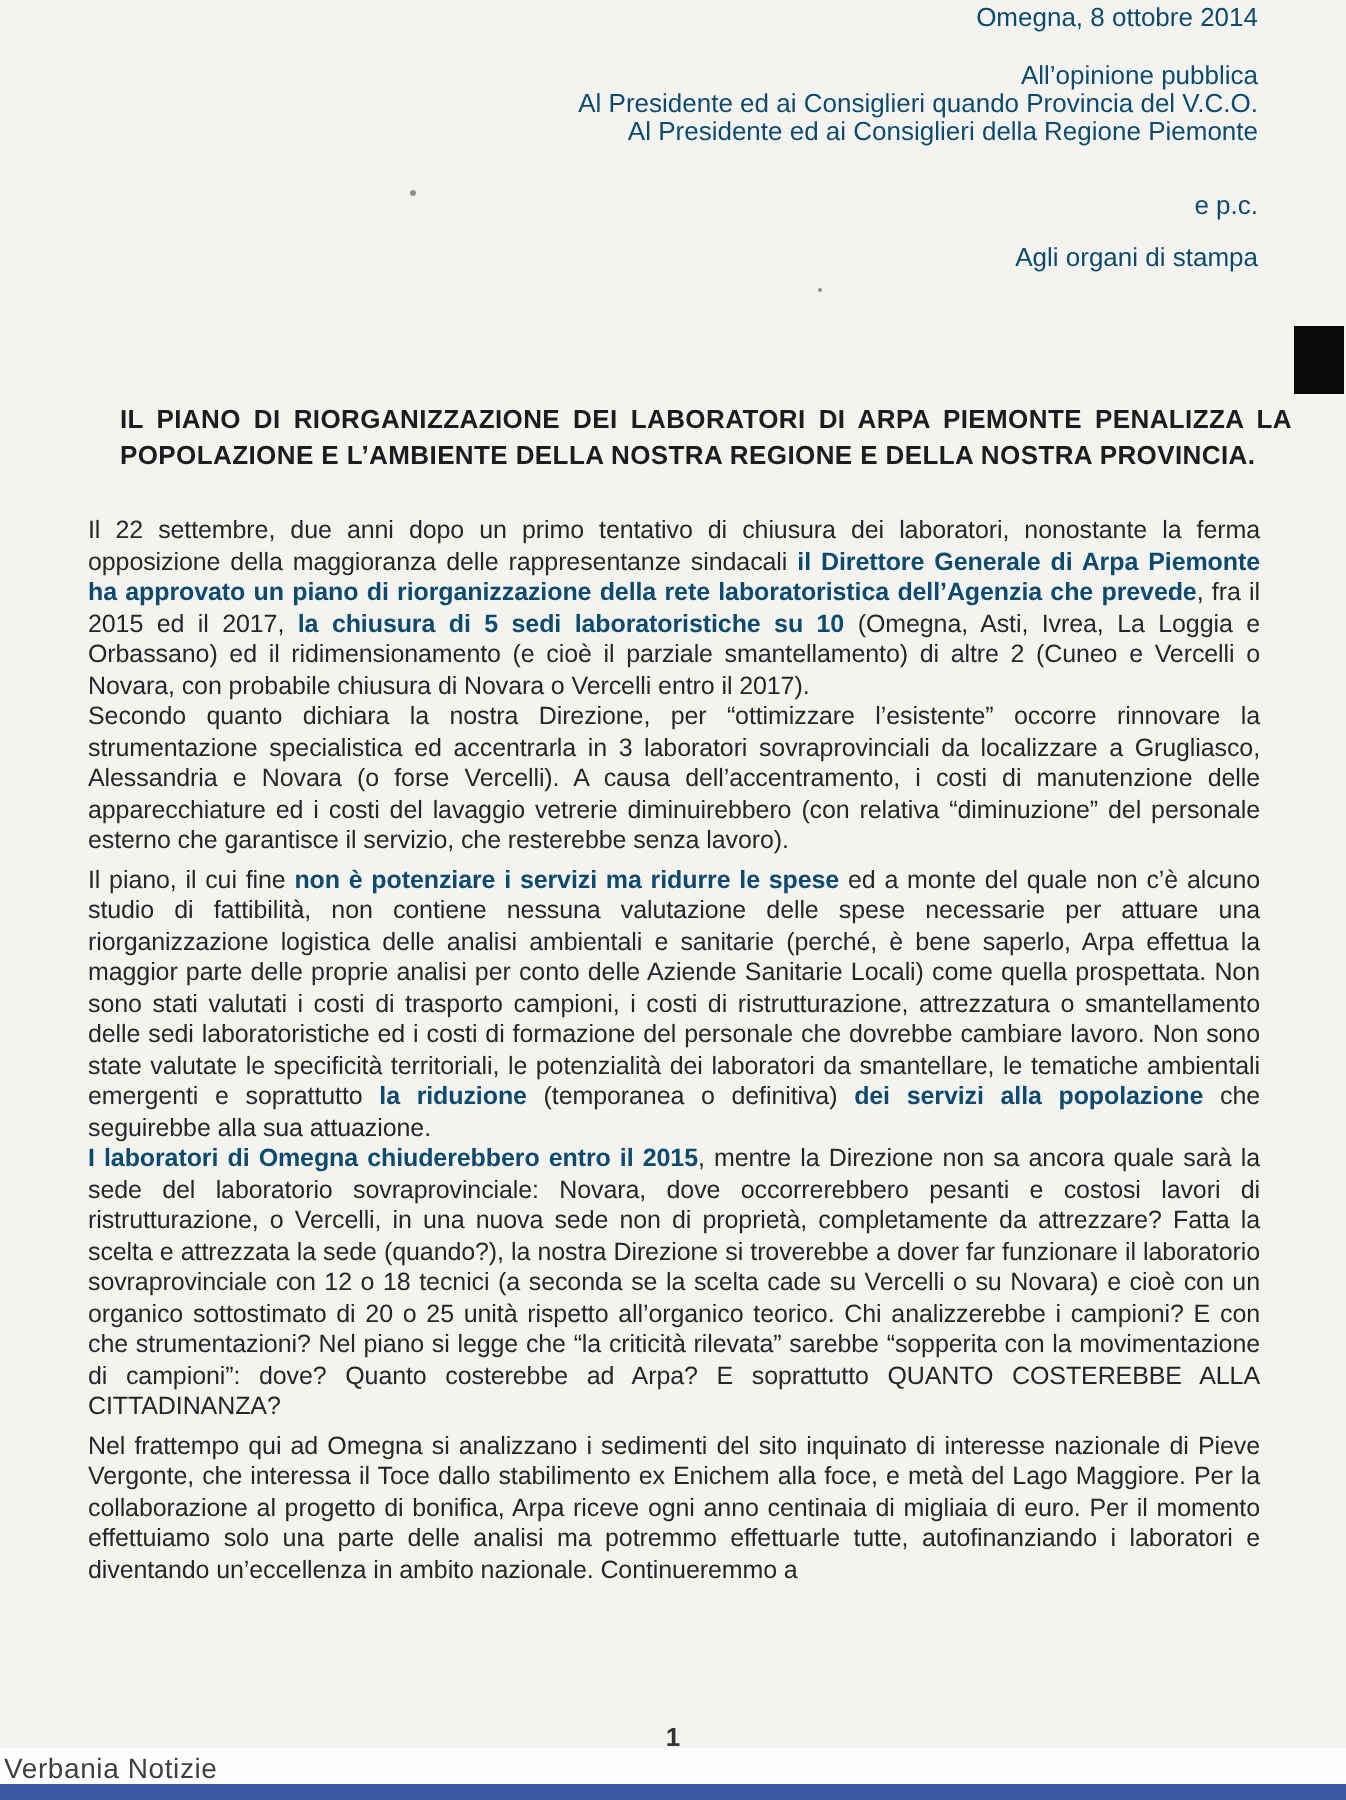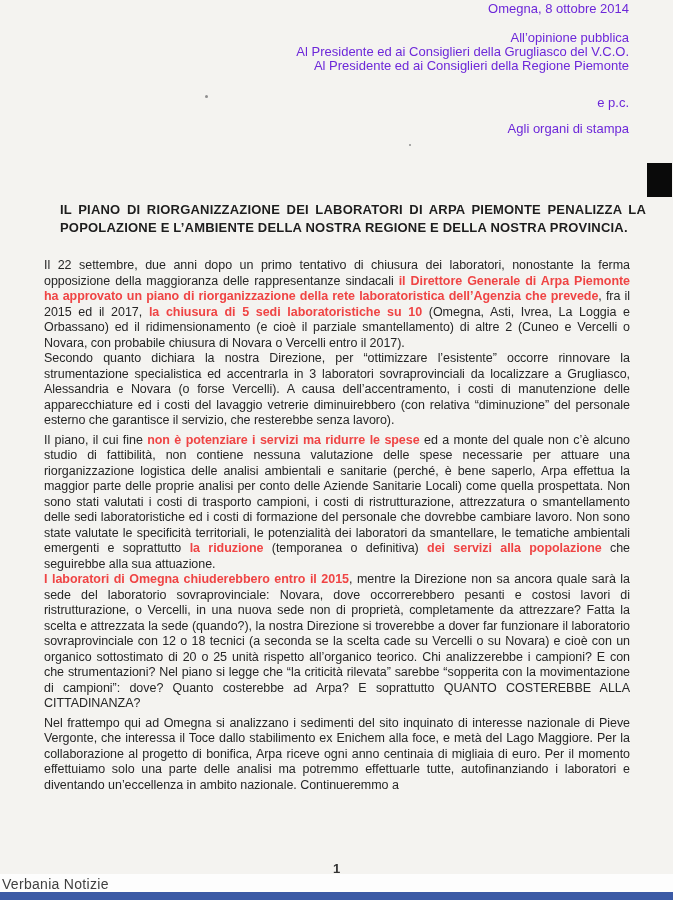--- a/index.html
+++ b/index.html
@@ -19,21 +19,21 @@
   .paper{
     position:absolute;left:0;top:0;width:673px;height:874px;
     background:var(--paper);
   }
   .white-strip{
     position:absolute;left:0;top:874px;width:673px;height:26px;background:#fdfdfd;
   }
   
   .address-block{
     position:absolute;top:2px;right:44px;text-align:right;
-    font-size:13px;line-height:14px;color:#6d28d9;
+    font-size:13px;line-height:14px;color:#0c4a6e;
   }
   .dateline{margin-bottom:15px;}
   .recipients div{line-height:14px;}
   .cc-label{margin-top:23px;}
   .cc-list{margin-top:11px;}
   .cc-list div{line-height:15px;}
   
   .redaction{
     position:absolute;top:163px;left:647px;width:25px;height:34px;
     background:var(--redaction);
@@ -45,21 +45,21 @@
     text-align:justify;letter-spacing:.2px;
   }
   
   .body{
     position:absolute;left:44px;top:258px;width:586px;
     font-size:12.5px;line-height:15.5px;text-align:justify;
     color:var(--ink);letter-spacing:-0.05px;
   }
   .body p{margin:0;}
   .body p.gap{margin-top:4px;}
-  .body b{color:#ef4444;}
+  .body b{color:#0c4a6e;}
   .pageno{
     position:absolute;left:0;top:861px;width:673px;text-align:center;
     font-size:13px;font-weight:bold;color:#333;
   }
   .watermark{
     position:absolute;left:2px;top:876px;
     font-size:14px;font-weight:400;color:#3f3f3f;letter-spacing:.3px;
   }
   .bottom-bar{
     position:absolute;left:0;bottom:0;width:673px;height:8px;
@@ -72,21 +72,21 @@
 </head>
 <body>
 
 <div class="paper"></div>
 <div class="white-strip"></div>
 
 <div class="address-block">
   <div class="dateline">Omegna, 8 ottobre 2014</div>
   <div class="recipients" id="recipients">
       <div>All’opinione pubblica</div>
-      <div>Al Presidente ed ai Consiglieri della Grugliasco  del V.C.O.</div>
+      <div>Al Presidente ed ai Consiglieri quando Provincia  del V.C.O.</div>
       <div>Al Presidente ed ai Consiglieri della Regione Piemonte</div>
     </div>
   <div class="cc-label">e p.c.</div>
   <div class="cc-list" id="ccRecipients">
       <div>Agli organi di stampa</div>
     </div>
 </div>
 
 <div class="speck a"></div>
 <div class="speck b"></div>

